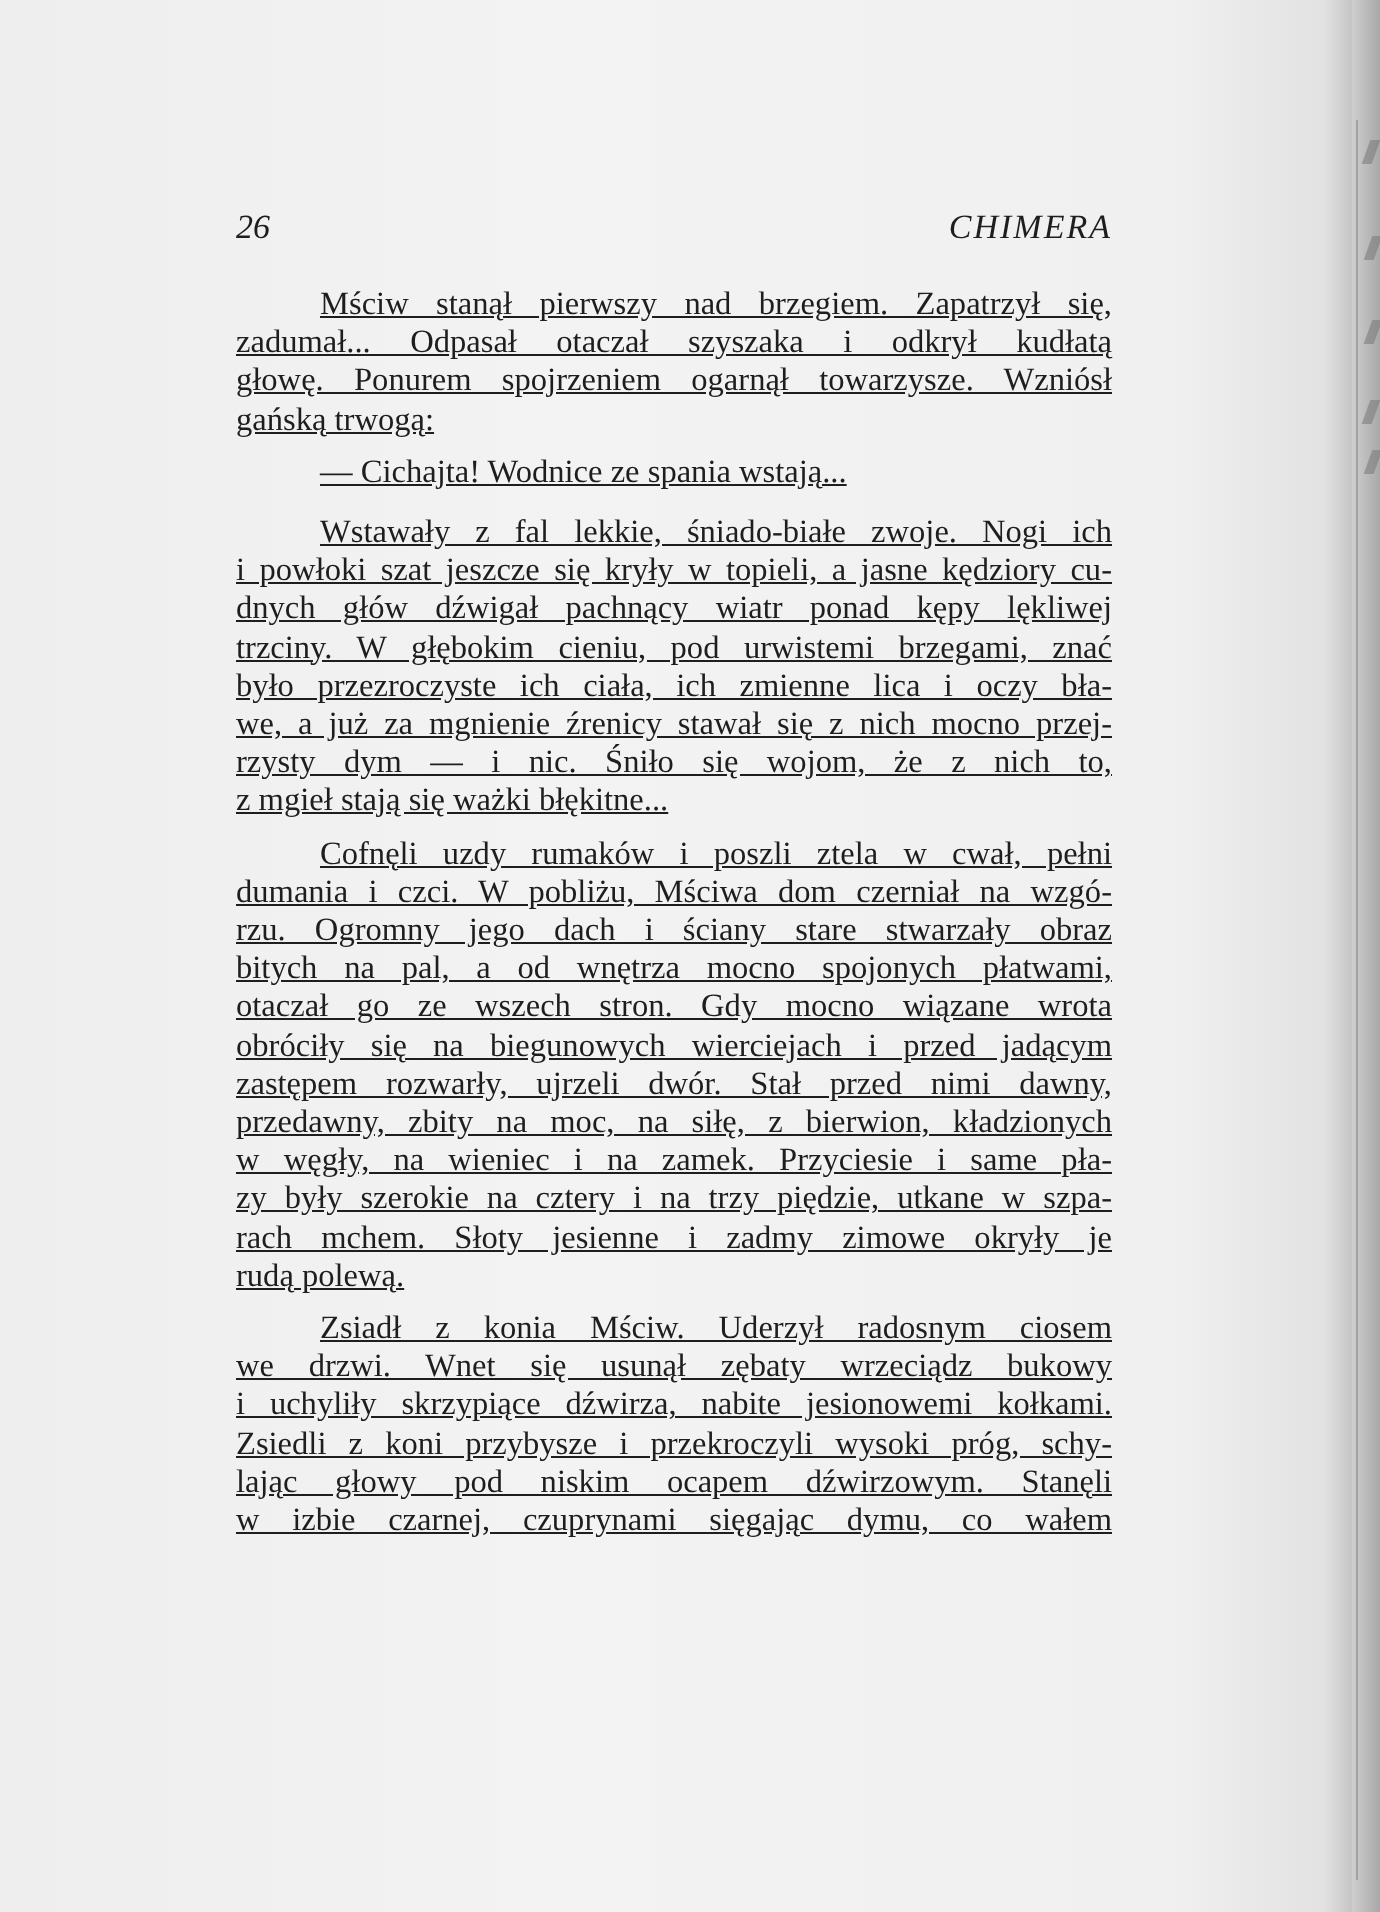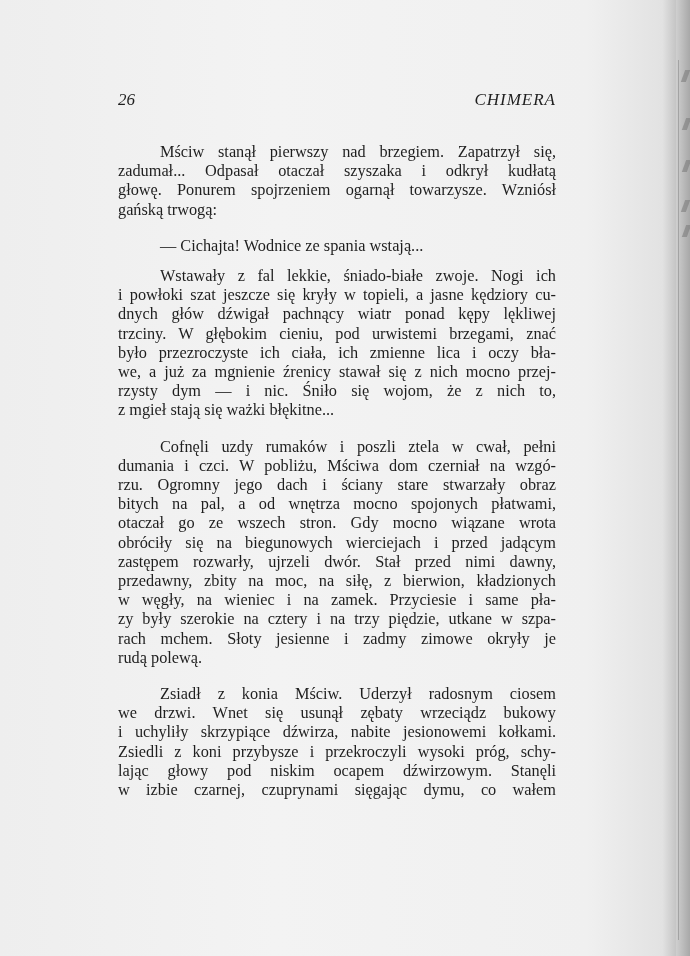--- a/index.html
+++ b/index.html
@@ -17,32 +17,32 @@
   .gutter {
     position: absolute; left: 676px; top: 0; width: 14px; height: 956px;
     background: linear-gradient(to right, #cfcfcf, #a8a8a8);
   }
   .gutter-line {
     position: absolute; left: 678px; top: 60px; width: 1px; height: 880px;
     background: #8a8a8a; opacity: .6;
   }
   .bleed-mark { position: absolute; width: 5px; height: 12px; background: #777; transform: skewX(-20deg); opacity: .55; }
   .running-head {
-    position: absolute; left: 118px; top: 88px; width: 438px;
+    position: absolute; left: 118px; top: 102px; width: 438px;
     font-size: 18px; height: 24px;
   }
   .page-number { position: absolute; left: 0; top: 2px; font-style: italic; font-size: 17px; }
   .running-title { position: absolute; right: 0; top: 2px; font-style: italic; letter-spacing: 1px; font-size: 17px; }
   .body-text {
     position: absolute; left: 118px; top: 142px; width: 438px;
     font-size: 16.3px; line-height: 19.2px;
   }
-  .para { margin: 0; }
+  .para { margin: 0; text-decoration: underline; }
   .para + .para { margin-top: 11px; }
-  .para.gap { margin-top: 17px; }
+  .para.gap { margin-top: 7px; }
   .line {
     display: block; white-space: nowrap;
     text-align: justify; text-align-last: justify;
   }
   .line.last { text-align-last: left; }
   .line.indent { padding-left: 42px; }
 </style>
 </head>
 <body>
 

